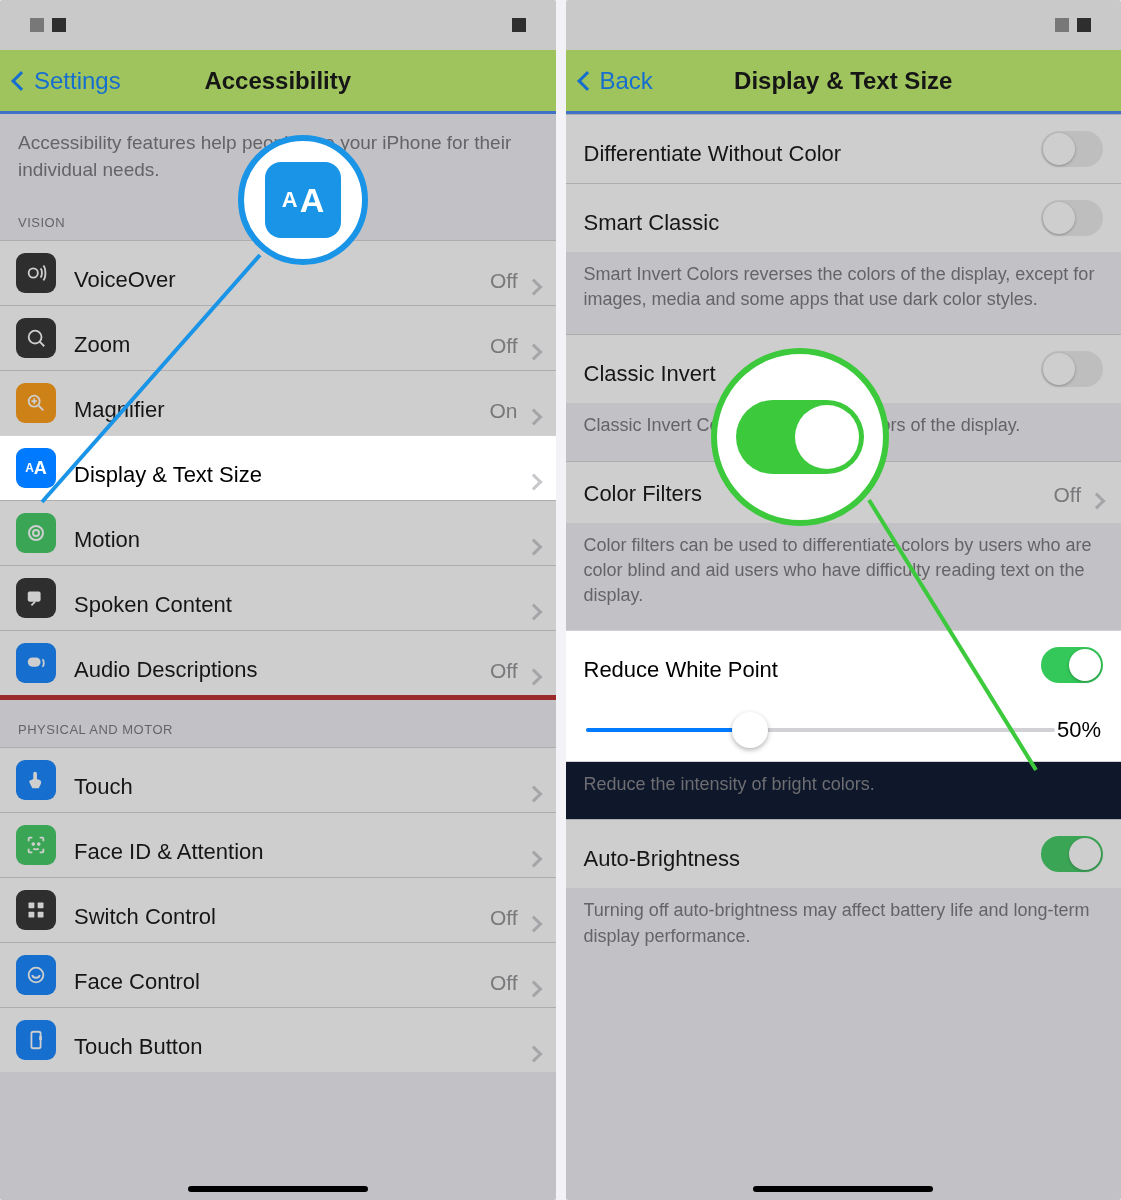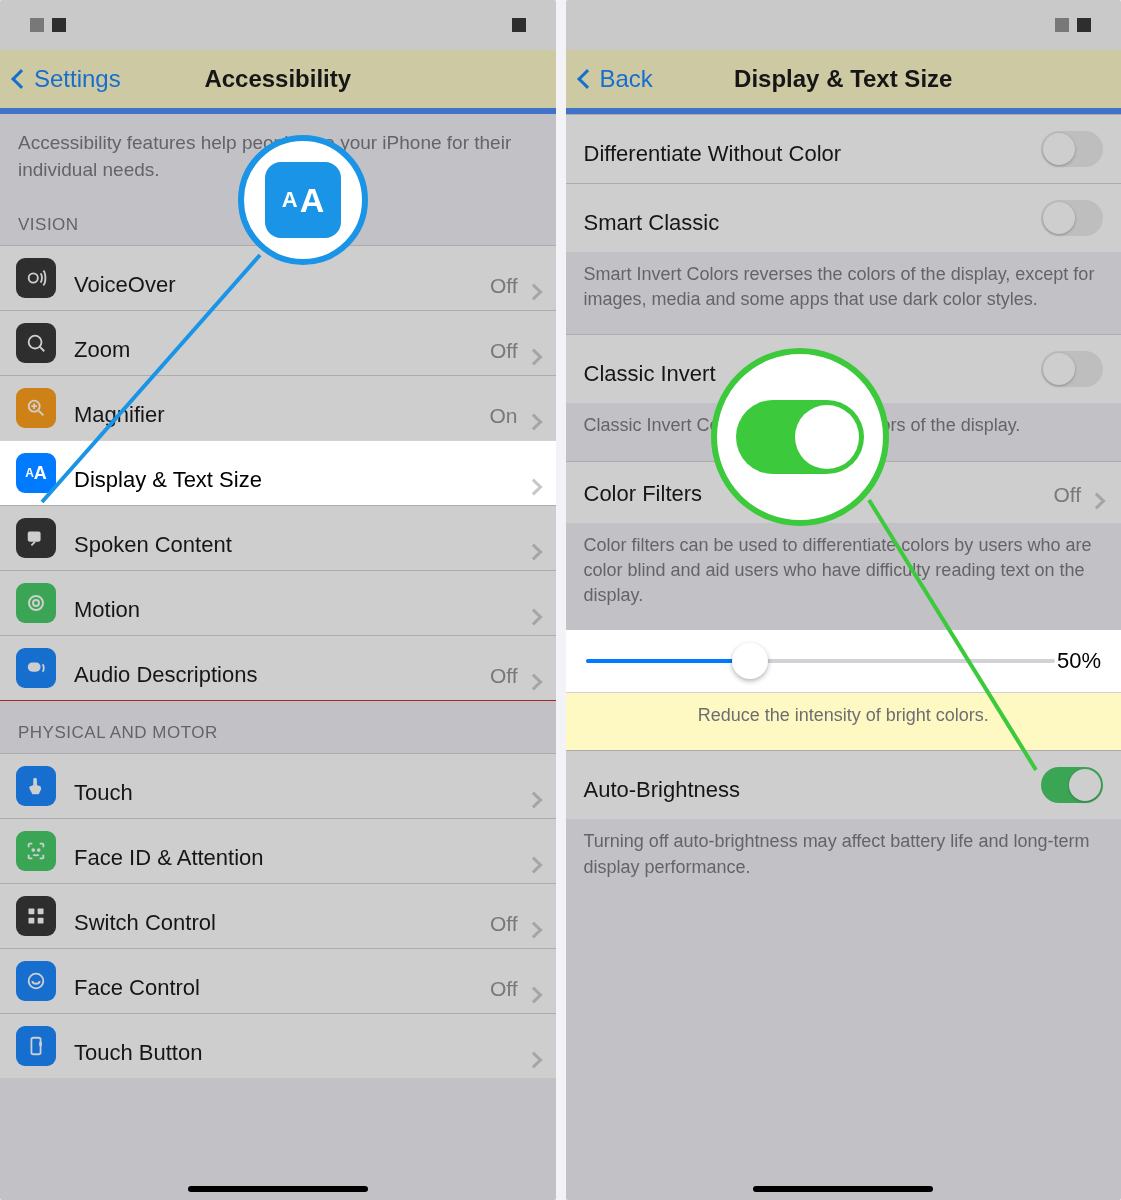--- a/index.html
+++ b/index.html
@@ -34,22 +34,22 @@
     justify-content: space-between;
     padding: 0 30px;
     background: #f8f8f8;
   }
   .sb-left { display:flex; gap:8px; align-items:center; }
   .sb-dot { width:14px; height:14px; background:#888; }
   .sb-dot.dk { background:#222; }
   
   .nav-bar {
     height: 64px;
-    background: #fef9c3;
-    border-bottom: 6px solid #3b82f6;
+    background: #bef264;
+    border-bottom: 3px solid #3b82f6;
     display:flex;
     align-items:center;
     padding: 0 14px;
     position: relative;
   }
   .nav-back {
     color:#007aff;
     font-size:24px;
     display:flex;
     align-items:center;
@@ -74,21 +74,21 @@
   }
   
   .section-note {
     padding: 16px 18px 10px;
     font-size:19px;
     color:#6d6d72;
     line-height:1.4;
   }
   .section-header {
     padding: 22px 18px 10px;
-    font-size:17px;
+    font-size:13px;
     color:#6d6d72;
     text-transform: uppercase;
     letter-spacing: 0.5px;
   }
   .row {
     background:#fff;
     border-top:1px solid #d1d1d6;
     display:flex;
     align-items:flex-end;
     padding: 12px 16px;
@@ -186,22 +186,21 @@
   
   .footer-note {
     padding: 10px 18px 22px;
     font-size:18px;
     color:#6d6d72;
     line-height:1.4;
     background:#efeff4;
   }
   .footer-note.hi {
     position:relative; z-index:10;
-    background:#fef9c3;
-    text-align:center;
+    background:#0f172a;
   }
   
   .home-ind {
     position:absolute;
     bottom:8px;
     left:50%;
     transform:translateX(-50%);
     width:180px; height:6px;
     border-radius:3px;
     background:#000;
@@ -318,42 +317,42 @@
   <div class="row highlight">
     <div class="icon" style="background:#007aff;font-size:14px">
       <span style="font-size:12px">A</span>
         <span style="font-size:18px">A</span>
     </div>
     <div class="label">Display &amp; Text Size</div>
     <div class="chevron"></div>
   </div>
 
   <div class="row">
+    <div class="icon" style="background:#34c759">
+      <svg width="24" height="24" viewBox="0 0 24 24" fill="none" stroke="#fff" stroke-width="2">
+          <circle cx="12" cy="12" r="7"></circle>
+          <circle cx="12" cy="12" r="3"></circle>
+        </svg>
+    </div>
+    <div class="label">Motion</div>
+    <div class="chevron"></div>
+  </div>
+
+  <div class="row">
     <div class="icon" style="background:#222">
       <svg width="22" height="22" viewBox="0 0 24 24" fill="#fff">
           <rect x="3" y="5" width="14" height="11" rx="2"></rect>
           <path d="M7 20l4-4" stroke="#fff" stroke-width="2"></path>
         </svg>
     </div>
     <div class="label">Spoken Content</div>
     <div class="chevron"></div>
   </div>
 
-  <div class="row">
-    <div class="icon" style="background:#34c759">
-      <svg width="24" height="24" viewBox="0 0 24 24" fill="none" stroke="#fff" stroke-width="2">
-          <circle cx="12" cy="12" r="7"></circle>
-          <circle cx="12" cy="12" r="3"></circle>
-        </svg>
-    </div>
-    <div class="label">Motion</div>
-    <div class="chevron"></div>
-  </div>
-
-  <div class="row" style="border-bottom:1px solid #b91c1c">
+  <div class="row" style="border-bottom:5px solid #b91c1c">
     <div class="icon" style="background:#007aff">
       <svg width="22" height="22" viewBox="0 0 24 24" fill="#fff">
           <rect x="3" y="6" width="14" height="10" rx="5"></rect>
           <path d="M19 8c2 1 2 7 0 8" fill="none" stroke="#fff" stroke-width="2"></path>
         </svg>
     </div>
     <div class="label">Audio Descriptions</div>
     <div class="value">Off</div>
     <div class="chevron"></div>
   </div>
@@ -475,20 +474,26 @@
   </div>
   <div class="footer-note">Classic Invert Colors reverses the colors of the display.</div>
 
   <div class="row">
     <div class="label">Color Filters</div>
     <div class="value">Off</div>
     <div class="chevron"></div>
   </div>
   <div class="footer-note">Color filters can be used to differentiate colors by users who are color blind and aid users who have difficulty reading text on the display.</div>
 
+  <div class="row highlight">
+    <div class="label">Reduce White Point</div>
+    <div class="toggle on">
+        <div class="knob"></div>
+      </div>
+  </div>
   <div class="slider-row">
     <div class="slider-track">
       <div class="slider-fill"></div>
       <div class="slider-thumb"></div>
     </div>
     <div class="slider-value">50%</div>
   </div>
   <div class="footer-note hi">Reduce the intensity of bright colors.</div>
 
   <div class="row">

